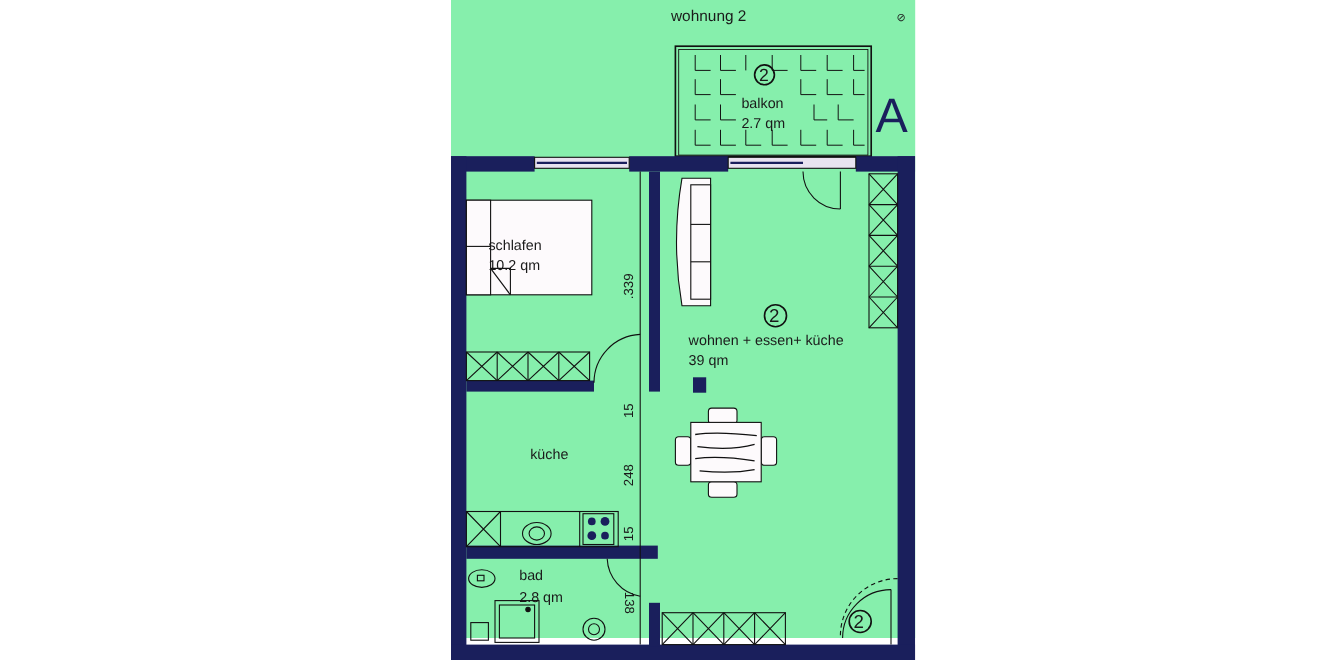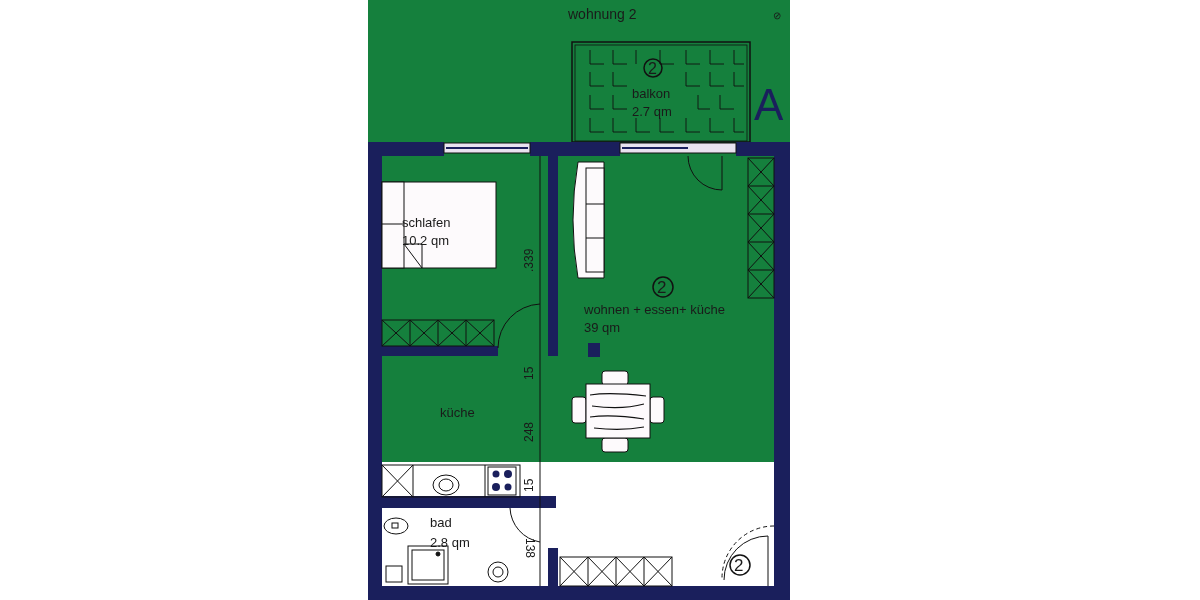--- a/index.html
+++ b/index.html
@@ -1,22 +1,22 @@
 <!DOCTYPE html>
 <html><head>
 <meta charset="utf-8">
 <style>
   html, body { margin: 0; padding: 0; }
   body {
     width: 1200px; height: 600px; background: #ffffff; position: relative; overflow: hidden;
     font-family: "Liberation Sans", sans-serif;
   }
   #sheet {
-    position: absolute; left: 368px; top: 0; width: 422px; height: 462px;
-    background: #15803d;
+    position: absolute; left: 410px; top: 0; width: 422px; height: 580px;
+    background: #86efac;
   }
   svg { position: absolute; left: 0; top: 0; }
   .lbl { font-family: "Liberation Sans", sans-serif; fill: #1a1a1a; }
   .room-lbl { font-size: 13px; }
   .dim { font-size: 12px; }
 </style>
 </head>
 <body>
 
 <div id="sheet">

